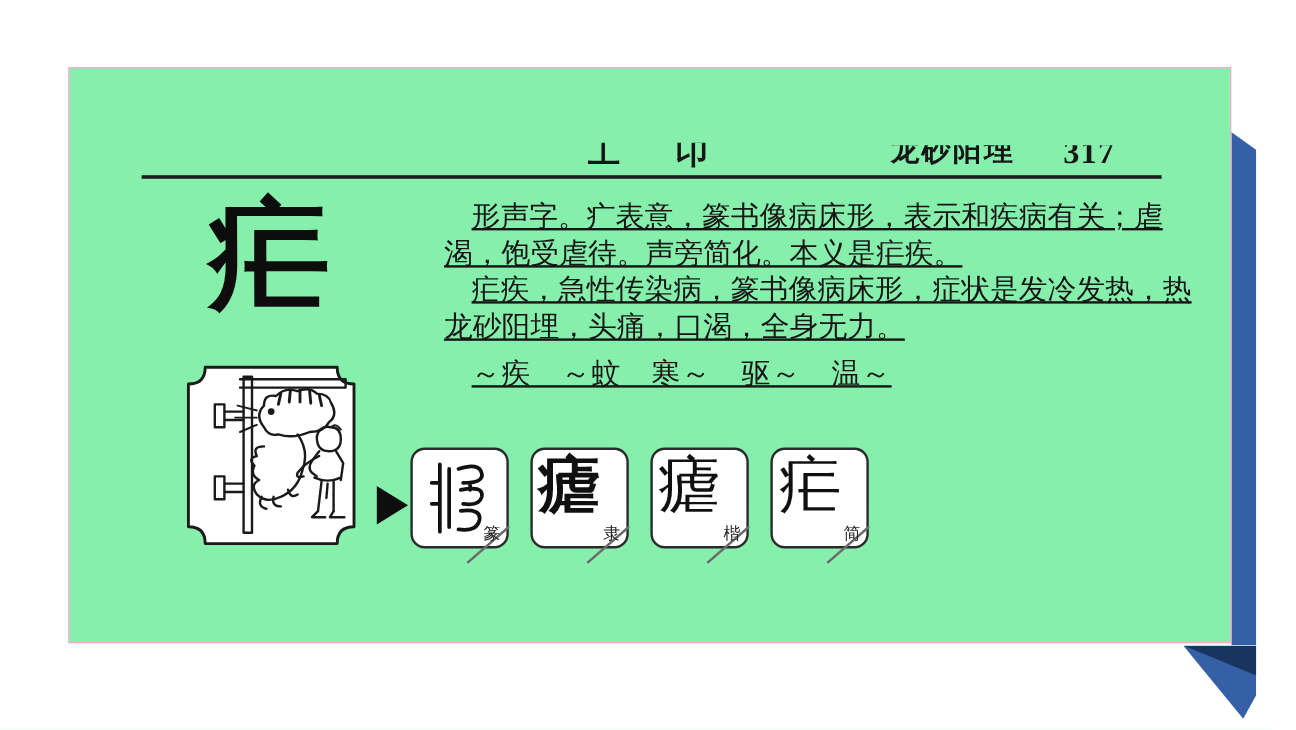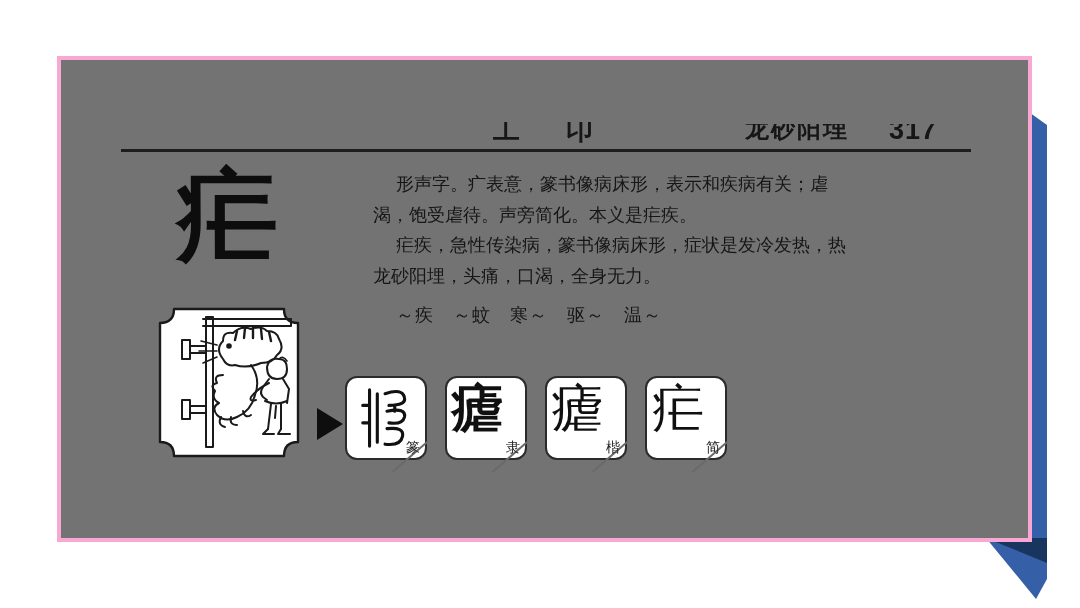--- a/index.html
+++ b/index.html
@@ -8,49 +8,49 @@
 
   
   .ribbon-band{position:absolute;left:1026px;top:110px;width:21px;height:428px;background:#3560a8;
                clip-path:polygon(0 0,100% 15px,100% 100%,0 100%);}
   .ribbon-tail{position:absolute;left:986px;top:538px;width:61px;height:61px;background:#3560a8;
                clip-path:polygon(0 0,100% 0,100% 41px,50px 61px);}
   .ribbon-fold{position:absolute;left:986px;top:538px;width:61px;height:25px;background:#18355f;
                clip-path:polygon(0 0,100% 0,100% 100%);}
 
   
-  .card{position:absolute;left:57px;top:56px;width:967px;height:478px;background:#737373;
-        border:4px solid #f9a8d4;}
+  .card{position:absolute;left:57px;top:56px;width:967px;height:478px;background:#86efac;
+        border:1px solid #f9a8d4;}
 
   
   .hdr-center{position:absolute;left:432px;top:62px;height:26px;width:170px;overflow:hidden;}
   .hdr-center .frag{display:inline-block;font-family:"Liberation Sans","DejaVu Sans",sans-serif;
         font-weight:700;font-size:27px;line-height:30px;margin-top:-7px;color:#161616;}
   .hdr-center .frag+.frag{margin-left:42px;}
   .hdr-right{position:absolute;left:684px;top:64px;height:24px;width:130px;overflow:hidden;}
   .hdr-right .frag{display:block;font-family:"Liberation Sans","DejaVu Sans",sans-serif;
         font-weight:700;font-size:24px;line-height:30px;margin-top:-10px;letter-spacing:2px;color:#161616;}
   .hdr-num{position:absolute;left:828px;top:64px;height:24px;width:56px;overflow:hidden;}
-  .hdr-num .frag{display:block;font-family:Liberation Sans, sans-serif;
+  .hdr-num .frag{display:block;font-family:Liberation Serif, serif;
         font-weight:700;font-size:27px;line-height:30px;margin-top:-9px;letter-spacing:1px;color:#161616;}
 
   .header-rule{position:absolute;left:60px;top:89px;width:850px;height:3px;background:#1d1d1d;}
 
   
   .entry-char{position:absolute;left:104px;top:106px;width:124px;text-align:center;
               font-size:101px;line-height:1;font-weight:600;color:#0d0d0d;}
   .entry-pinyin{position:absolute;left:104px;top:206px;width:124px;text-align:center;
               font-size:21px;font-weight:700;color:#111;}
 
   
   .illus{position:absolute;left:92px;top:245px;width:152px;height:156px;}
 
   
-  .article{position:absolute;left:312px;top:109px;width:578px;font-size:18px;line-height:30.5px;
-           color:#161616;}
+  .article{position:absolute;left:312px;top:109px;width:578px;font-size:24px;line-height:30.5px;
+           color:#161616;text-decoration:underline;}
   .article .ln{white-space:nowrap;}
   .article .ti{text-indent:23px;}
   .article .compounds{margin-top:9px;letter-spacing:1px;}
 
   
   .evo-arrow{position:absolute;left:256px;top:348px;width:0;height:0;
              border-top:16px solid transparent;border-bottom:16px solid transparent;
              border-left:26px solid #0e0e0e;}
   .script-boxes{position:absolute;left:284px;top:316px;display:flex;gap:18px;}
   .script-box{position:relative;width:82px;height:84px;background:#fff;border:2px solid #2b2b2b;

